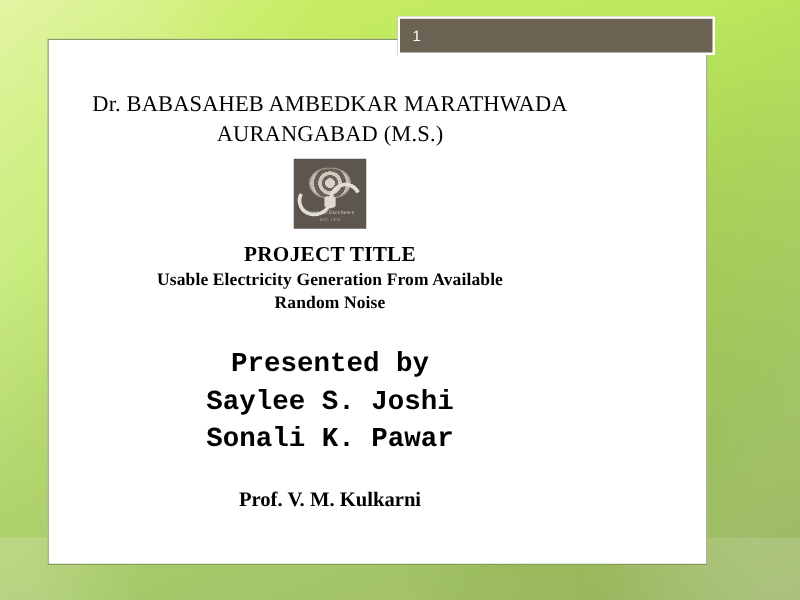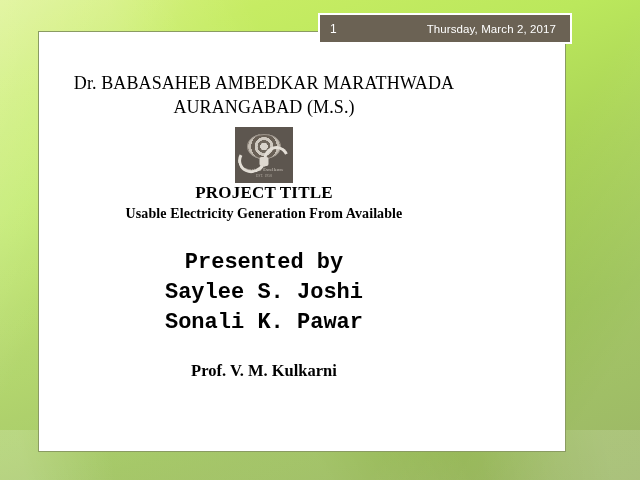--- a/index.html
+++ b/index.html
@@ -191,21 +191,21 @@
     text-align: center;
     font-family: "Liberation Serif", "DejaVu Serif", serif;
     font-size: 3.4px;
     letter-spacing: 0.2px;
     color: #b8b1a8;
     white-space: nowrap;
   }
 
   
   .project-label {
-    margin-top: 0;
+    margin-top: 11px;
     font-size: 17px;
     font-weight: bold;
     letter-spacing: 0.2px;
   }
   .project-title {
     margin-top: 2px;
     font-size: 14px;
     font-weight: bold;
     line-height: 1.27;
     letter-spacing: 0.1px;
@@ -236,21 +236,20 @@
 <div class="slide">
 
   <div class="frame-bg"></div>
   <div class="frame-sheen"></div>
   <div class="frame-sheen-b"></div>
 
   <div class="content-card"></div>
 
   <div class="header-bar">
     <span class="slide-number">1</span>
-    <span class="slide-date">Thursday, March 2, 2017</span>
   </div>
 
   <div class="body-stack">
 
     <div class="org-block">
       <span class="org-line">Dr. BABASAHEB AMBEDKAR MARATHWADA</span>
       <span class="org-line">AURANGABAD (M.S.)</span>
     </div>
 
     <div class="logo-wrap">
@@ -261,20 +260,21 @@
         <div class="logo-center"></div>
         <div class="logo-motto">Quest for Excellence</div>
         <div class="logo-sub">EST. 1958</div>
       </div>
     </div>
 
     <div class="project-label">PROJECT TITLE</div>
 
     <div class="project-title">
       <span class="org-line">Usable Electricity Generation From Available</span>
+      <span class="org-line">Random Noise</span>
     </div>
 
     <div class="presented-block">
       <span class="presented-line">Presented  by</span>
       <span class="presented-line">Saylee S. Joshi</span>
       <span class="presented-line">Sonali K. Pawar</span>
     </div>
 
     <div class="guide-block">
       <span class="guide-line">Prof.  V. M. Kulkarni</span>

